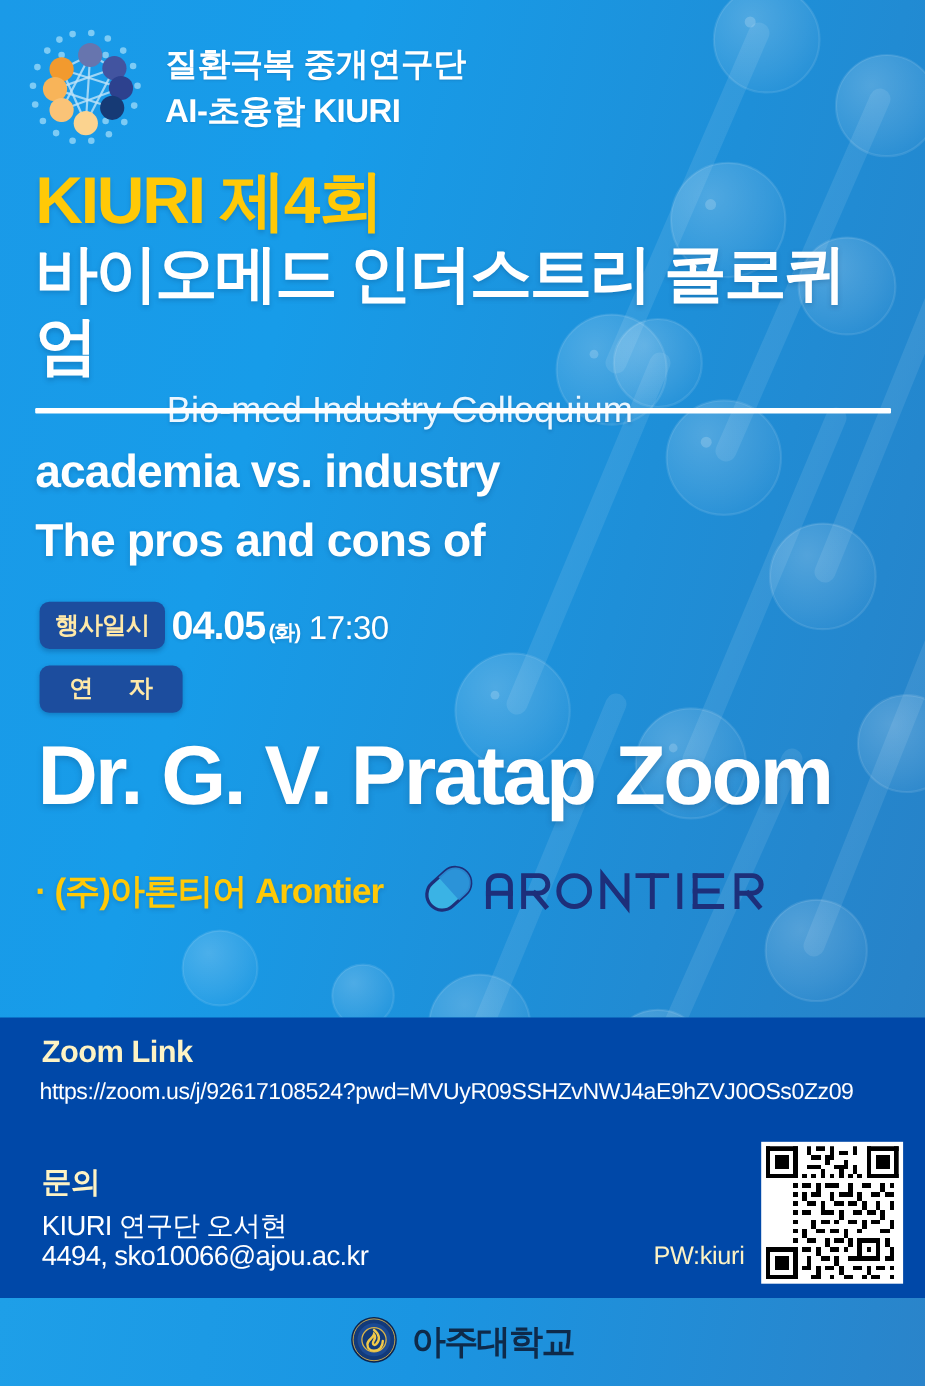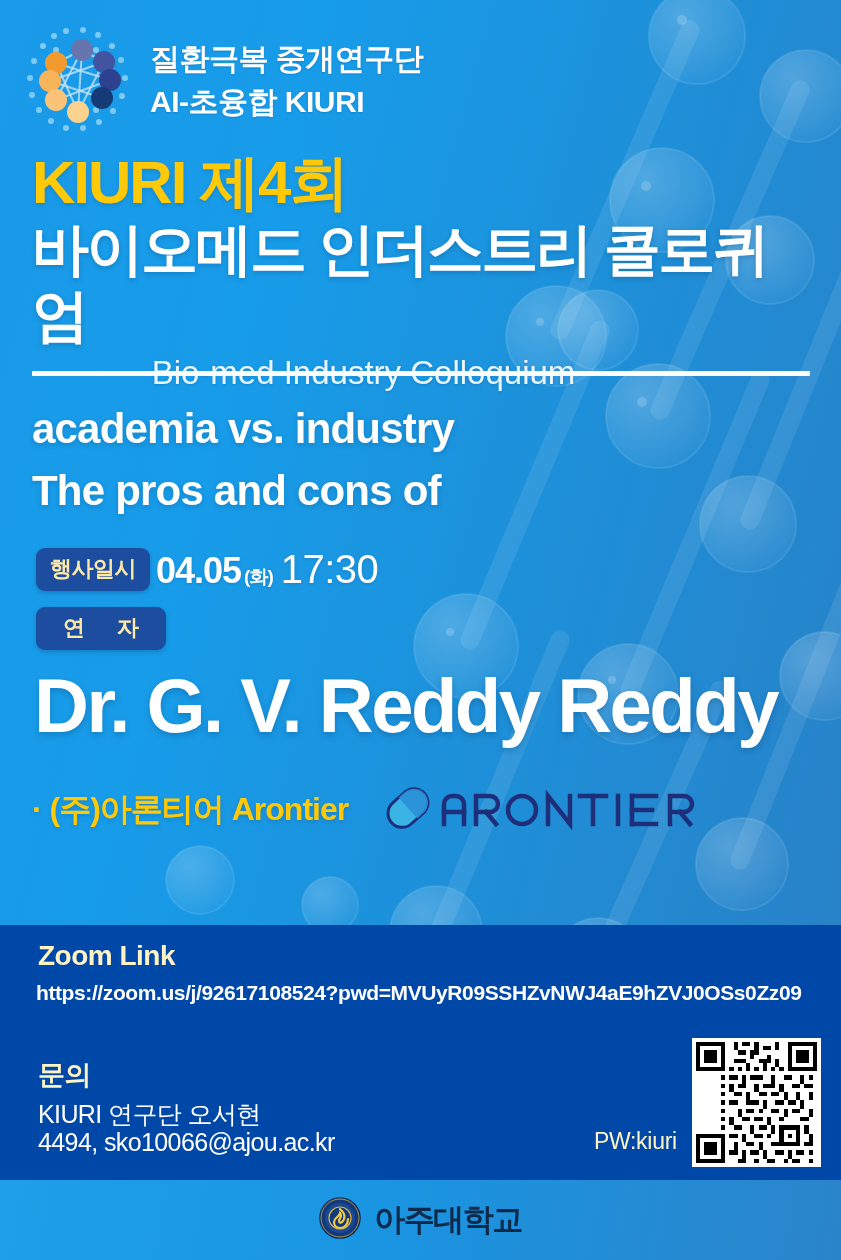--- a/index.html
+++ b/index.html
@@ -79,21 +79,21 @@
   .badge.spaced { letter-spacing:13px; text-indent:13px; }
   .date-text {
     color:#ffffff; font-size:36px; font-weight:bold;
     letter-spacing:-1px; text-shadow:0 1px 3px rgba(0,50,100,.2);
   }
   .date-day {
     font-size:19px; font-weight:bold; color:#ffffff;
     margin-left:3px; margin-right:8px;
   }
   .date-time {
-    font-size:40px; font-weight:300; color:#ffffff;
+    font-size:30px; font-weight:300; color:#ffffff;
     letter-spacing:-0.5px;
     text-align:center;
   }
 
   
   .speaker-name {
     position:absolute; left:34px; top:668px;
     color:#ffffff; font-size:76px; font-weight:bold;
     letter-spacing:-2.5px; line-height:1;
     text-shadow:0 3px 6px rgba(0,50,100,.25);
@@ -114,21 +114,21 @@
     position:absolute; left:0; right:0; top:925px; height:255px;
     background:#0048a8;
   }
   .zoom-heading {
     position:absolute; left:38px; top:940px;
     color:#fdf3c4; font-size:28px; font-weight:bold;
     letter-spacing:-0.5px;
   }
   .zoom-url {
     position:absolute; left:36px; top:981px;
-    color:#ffffff; font-size:21px; font-weight:700;
+    color:#ffffff; font-size:21px; font-weight:400;
     letter-spacing:-0.4px;
   }
   .inquiry-heading {
     position:absolute; left:38px; top:1057px;
     color:#fdf3c4; font-size:27px; font-weight:bold;
     letter-spacing:-0.5px;
   }
   .inquiry-line {
     position:absolute; left:38px;
     color:#ffffff; font-size:25px; letter-spacing:-0.6px;
@@ -300,21 +300,21 @@
       <span class="badge">행사일시</span>
       <span class="date-text">
         <span>04.05</span><span class="date-day">(화)</span><span class="date-time">17:30</span>
       </span>
     </div>
     <div class="meta-row">
       <span class="badge spaced">연 자</span>
     </div>
   </div>
 
-  <div class="speaker-name">Dr. G. V. Reddy Reddy</div>
+  <div class="speaker-name">Dr. G. V. Pratap Zoom</div>
 
   <div class="affiliation-row">
     <span class="affiliation-text">· (주)아론티어 Arontier</span>
     <span class="arontier-logo">
       <svg width="360" height="52" viewBox="0 0 360 52" aria-hidden="true">
 
         <g>
           <g transform="rotate(-42 26 26)">
             <rect x="4" y="12" width="44" height="28" rx="14" fill="#3fb9e6" fill-opacity="0.85" stroke="#1d2f7a" stroke-width="3"></rect>
             <path d="M26 12 h8 a14 14 0 0 1 0 28 h-8 z" fill="#2a8fd6" fill-opacity="0.9"></path>

